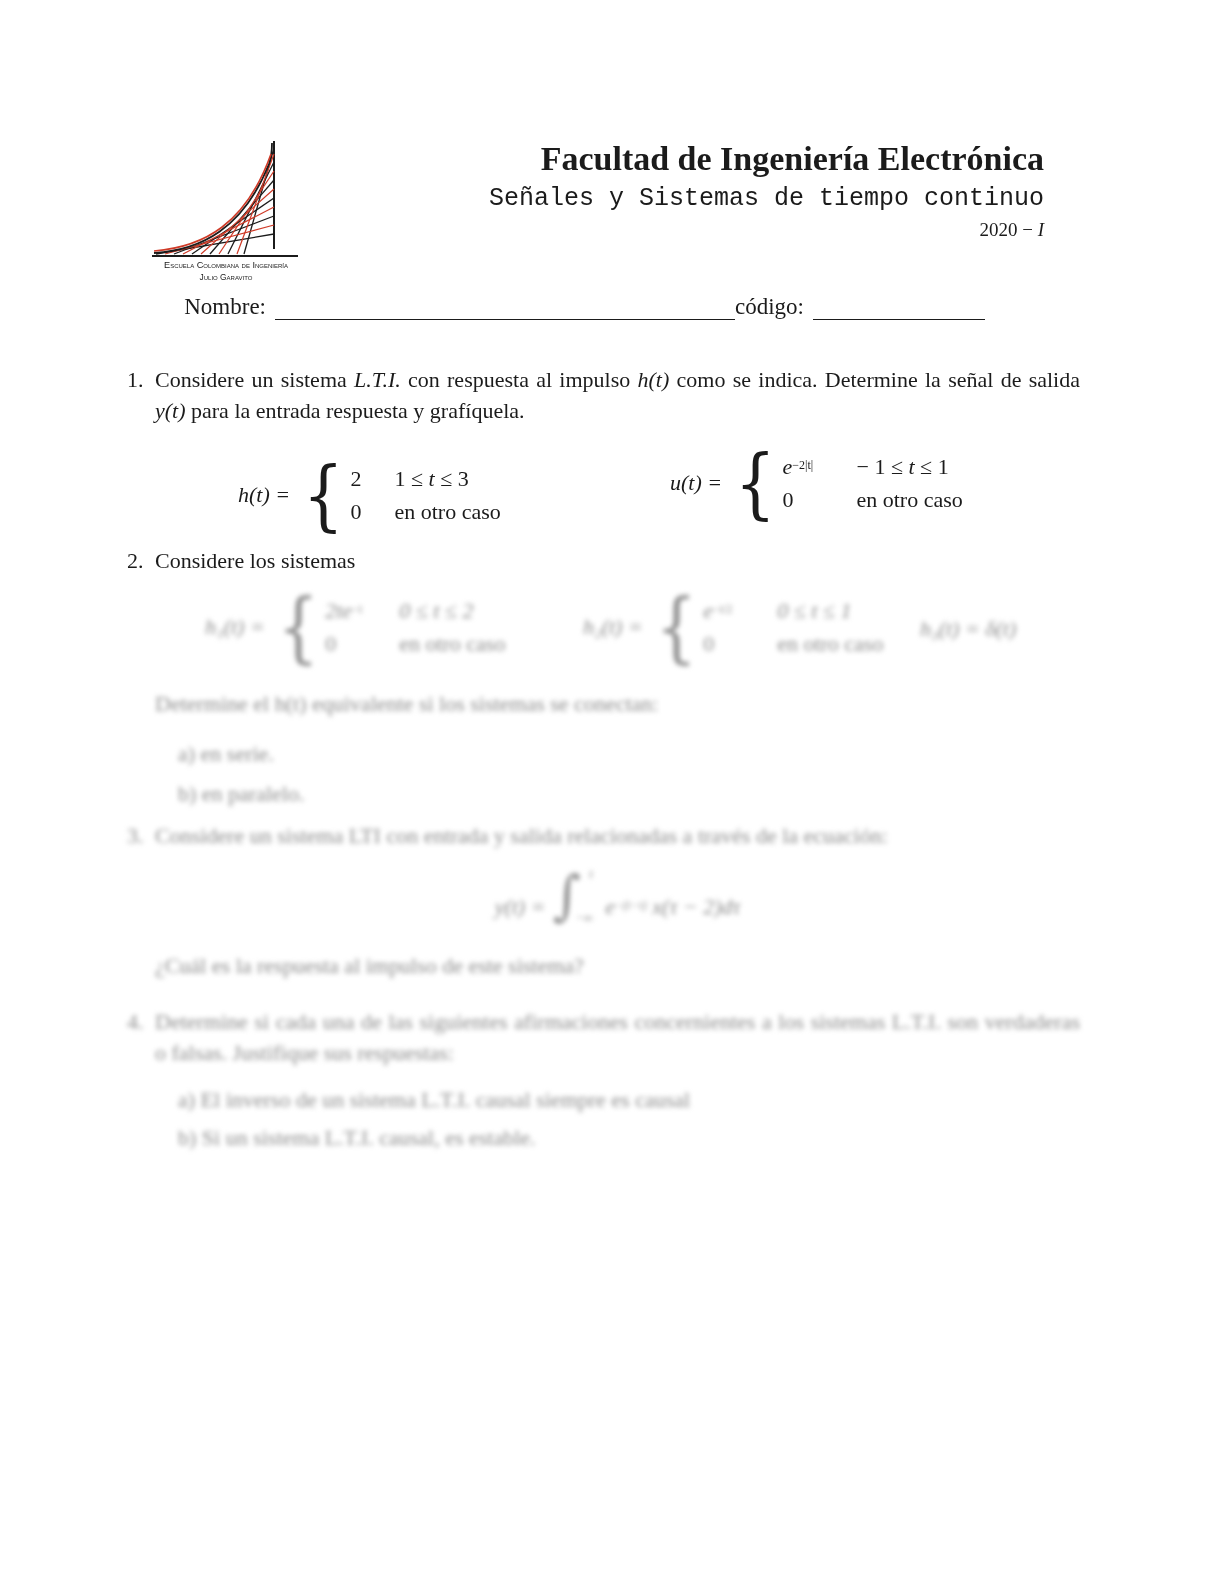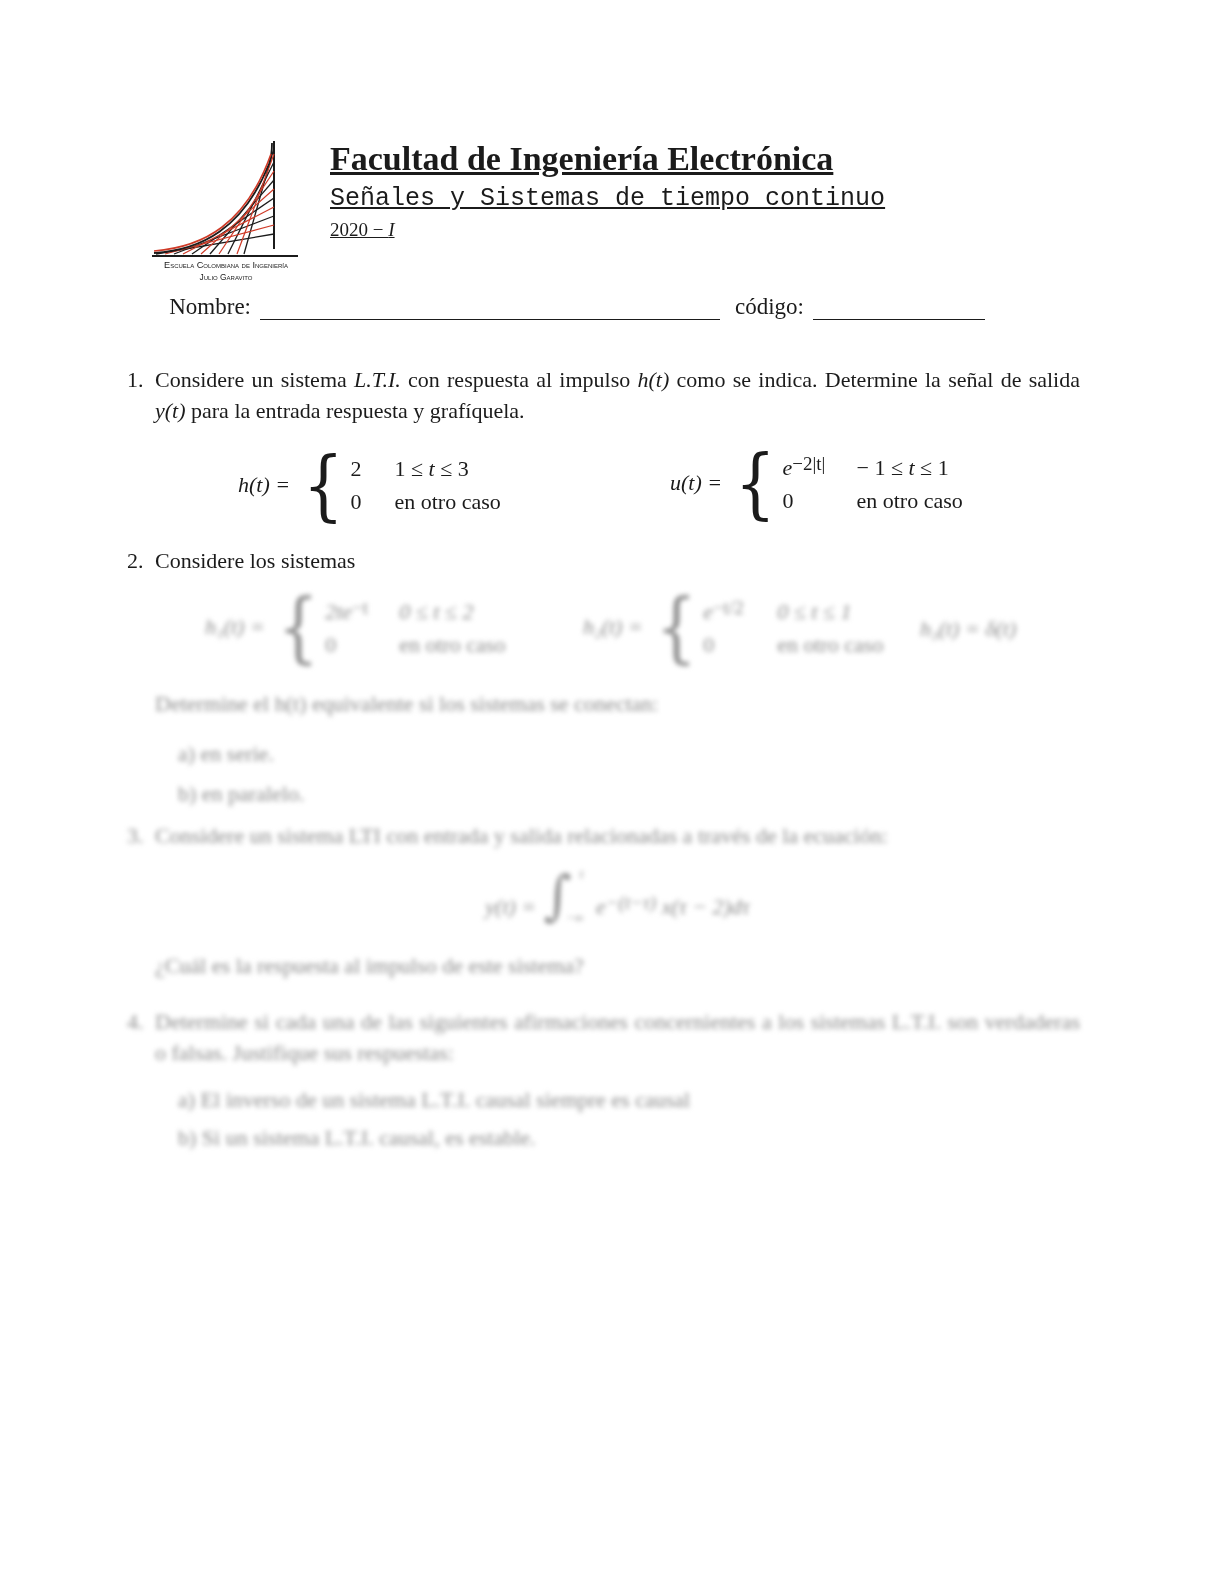--- a/index.html
+++ b/index.html
@@ -5,50 +5,50 @@
   html,body { margin:0; padding:0; background:#e8e8e8; }
   .page {
     position:relative; width:1224px; height:1584px; margin:0 auto;
     background:#ffffff; color:#1b1b1b;
     font-family:"Liberation Serif","DejaVu Serif",serif;
     overflow:hidden;
   }
   
   .logo { position:absolute; left:146px; top:136px; width:170px; height:150px; }
   
-  .header { position:absolute; left:330px; top:138px; width:714px; text-align:left;text-decoration:underline; }
+  .header { position:absolute; left:330px; top:138px; width:714px; text-align:right; }
   .faculty { font-size:34px; font-weight:bold; line-height:42px; }
   .course  { font-family:"Liberation Mono","DejaVu Sans Mono",monospace; font-size:25px; line-height:33px; margin-top:2px; }
   .term    { font-size:19px; line-height:30px; }
   .term .mi{ font-style:italic; }
   .exam    { font-size:22px; line-height:28px; }
   
   .idrow { position:absolute; left:155px; top:294px; width:830px; font-size:23px; display:flex; align-items:flex-end;justify-content:flex-end; }
   .idrow .lbl { white-space:nowrap; }
   .fill { display:inline-block; border-bottom:1.6px solid #1b1b1b; height:24px; }
   .fill.name { width:460px; margin-left:9px; }
-  .idrow .code-lbl { margin-left:15px; }
+  .idrow .code-lbl { }
   .fill.code { width:172px; margin-left:9px; }
   
   .qrow { position:absolute; left:127px; width:953px; font-size:22px; line-height:31px; display:flex; }
   .qnum { width:28px; flex:0 0 28px; }
   .qbody { width:925px; text-align:justify; }
   .mi { font-style:italic; }
   .item { position:absolute; font-size:22px; line-height:28px; }
   .plain { position:absolute; font-size:22px; line-height:28px; }
   
   .frow { position:absolute; left:155px; width:925px; }
   .pw { position:absolute; display:inline-flex; align-items:center; font-size:22px; white-space:nowrap; }
   .pw .lhs { margin-right:9px; }
   .pw .brace { font-family:"DejaVu Serif",serif; font-size:76px; line-height:0.88; font-weight:400; transform:scaleX(0.85); }
   .pw .rows { display:flex; flex-direction:column; gap:7px; margin-left:3px; }
   .pw .row { display:flex; align-items:baseline; }
   .pw .val { display:inline-block; min-width:44px; }
   .pw .wval { min-width:74px; }
-  sup { font-size:19px;text-align:right; }
+  sup { font-size:12px;text-align:right; }
   .raise { vertical-align:5px; }
   
   .blur { color:#8c8c8c; filter:blur(2.7px); }
   .blur .fill, .blur .brace { color:#8c8c8c; }
   
   .eqline { position:absolute; left:155px; width:925px; text-align:center; font-size:22px; }
   .intwrap { display:inline-flex; align-items:center; margin:0 2px; }
   .int { font-size:54px; line-height:1; font-family:"DejaVu Serif",serif; }
   .lims { display:inline-flex; flex-direction:column; justify-content:space-between; height:60px; font-size:13px; margin-left:-5px; margin-right:5px; }
   .lims .up { align-self:flex-end; }
@@ -96,21 +96,21 @@
     <span class="lbl code-lbl">código:</span>
     <span class="fill code"></span>
   </div>
 
   <div class="qrow" style="top:364px;">
     <span class="qnum">1.</span>
     <div class="qbody"><span>Considere un sistema </span><span class="mi">L.T.I.</span><span> con respuesta al impulso </span><span class="mi">h(t)</span><span> como se indica. Determine la señal de salida </span><span class="mi">y(t)</span><span> para la entrada respuesta y grafíquela.</span></div>
   </div>
 
   <div class="frow" style="top:446px; height:92px;">
-    <span class="pw" style="left:83px; top:6px;">
+    <span class="pw" style="left:83px; top:16px;">
       <span class="lhs mi">h(t) =</span>
       <span class="brace">{</span>
       <span class="rows">
         <span class="row">
             <span class="val">2</span>
             <span><span>1 ≤ </span><span class="mi">t</span><span> ≤ 3</span></span>
           </span>
         <span class="row">
             <span class="val">0</span>
             <span>en otro caso</span>

